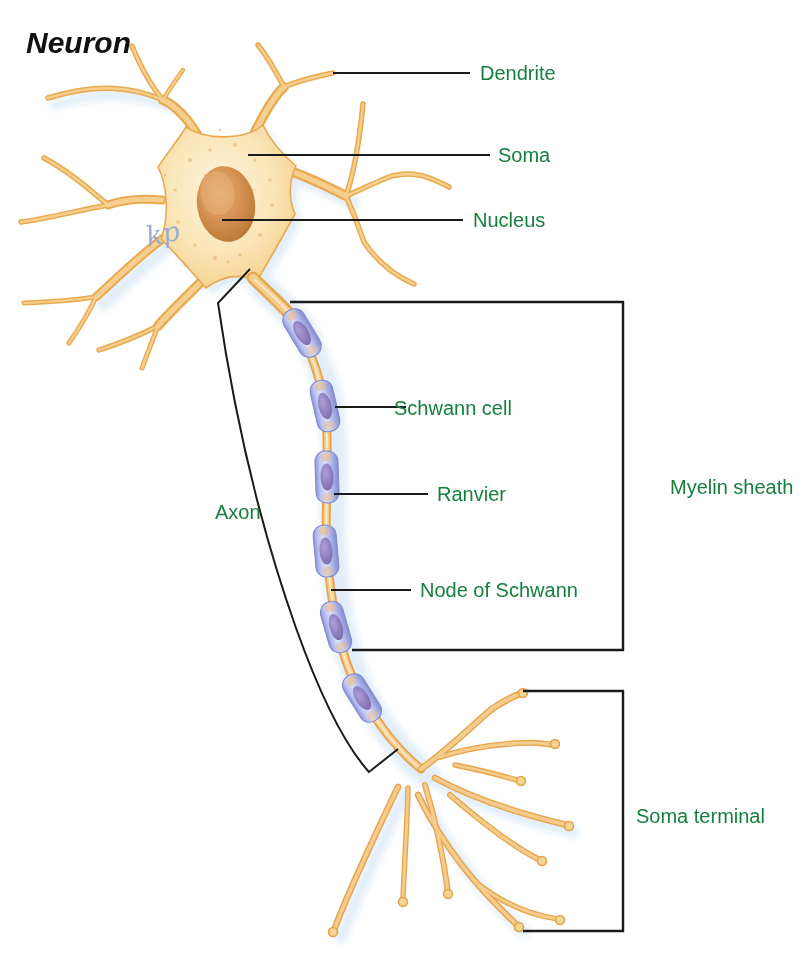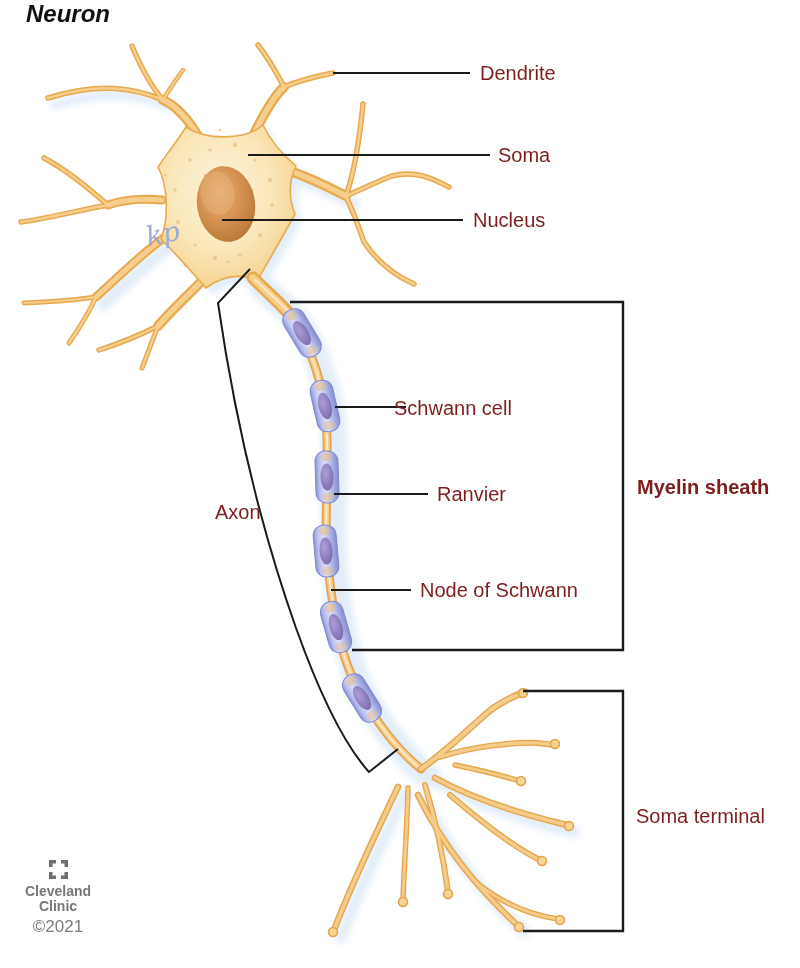--- a/index.html
+++ b/index.html
@@ -1,23 +1,23 @@
 <!DOCTYPE html>
 <html><head>
 <meta charset="utf-8">
 <style>
   html,body{margin:0;padding:0;background:#fff;}
   .stage{position:relative;width:800px;height:968px;background:#ffffff;overflow:hidden;
          font-family:"Liberation Sans",sans-serif;}
   .stage svg.art{position:absolute;left:0;top:0;}
-  .page-title{position:absolute;left:26px;top:0;font-size:24px;font-weight:bold;
+  .page-title{position:absolute;left:26px;top:26px;font-size:30px;font-weight:bold;
               font-style:italic;color:#111;}
-  .lbl{position:absolute;transform:translateY(-50%);font-size:20px;color:#7f1d1d;
+  .lbl{position:absolute;transform:translateY(-50%);font-size:20px;color:#15803d;
        white-space:nowrap;line-height:1;}
-  .lbl.bold{font-weight:bold;}
+  .lbl.bold{font-weight:normal;margin-left:33px;}
   .credit{position:absolute;left:18px;top:858px;width:80px;text-align:center;color:#767676;}
   .credit .logo{display:block;margin:0 auto 3px auto;}
   .credit .org{font-size:14px;font-weight:bold;line-height:15px;}
   .credit .year{font-size:17px;font-weight:normal;margin-top:3px;color:#7d7d7d;}
   .signature{position:absolute;left:146px;top:218px;font-family:"DejaVu Serif",serif;
              font-style:italic;font-size:27px;color:#9BAAD1;transform:rotate(-12deg);}
 </style>
 </head>
 <body>
 
@@ -287,27 +287,14 @@
   <div class="lbl" style="left:480px;top:73px">Dendrite</div>
   <div class="lbl" style="left:498px;top:155px">Soma</div>
   <div class="lbl" style="left:473px;top:220px">Nucleus</div>
   <div class="lbl" style="left:394px;top:408px">Schwann cell</div>
   <div class="lbl" style="left:437px;top:494px">Ranvier</div>
   <div class="lbl" style="left:420px;top:590px">Node of Schwann</div>
   <div class="lbl bold" style="left:637px;top:487px">Myelin sheath</div>
   <div class="lbl" style="left:215px;top:512px">Axon</div>
   <div class="lbl" style="left:636px;top:816px">Soma terminal</div>
 
-  <div class="credit">
-    <svg class="logo" width="23" height="23" viewBox="0 0 23 23">
-      <g fill="#6E6E6E">
-        <path d="M2,9 L2,2 L9,2 L9,5.5 L5.5,5.5 L5.5,9 Z"></path>
-        <path d="M14,2 L21,2 L21,9 L17.5,9 L17.5,5.5 L14,5.5 Z"></path>
-        <path d="M21,14 L21,21 L14,21 L14,17.5 L17.5,17.5 L17.5,14 Z"></path>
-        <path d="M9,21 L2,21 L2,14 L5.5,14 L5.5,17.5 L9,17.5 Z"></path>
-      </g>
-    </svg>
-    <div class="org">Cleveland</div>
-    <div class="org">Clinic</div>
-    <div class="year">©2021</div>
-  </div>
 
 </div>
 
 </body></html>

